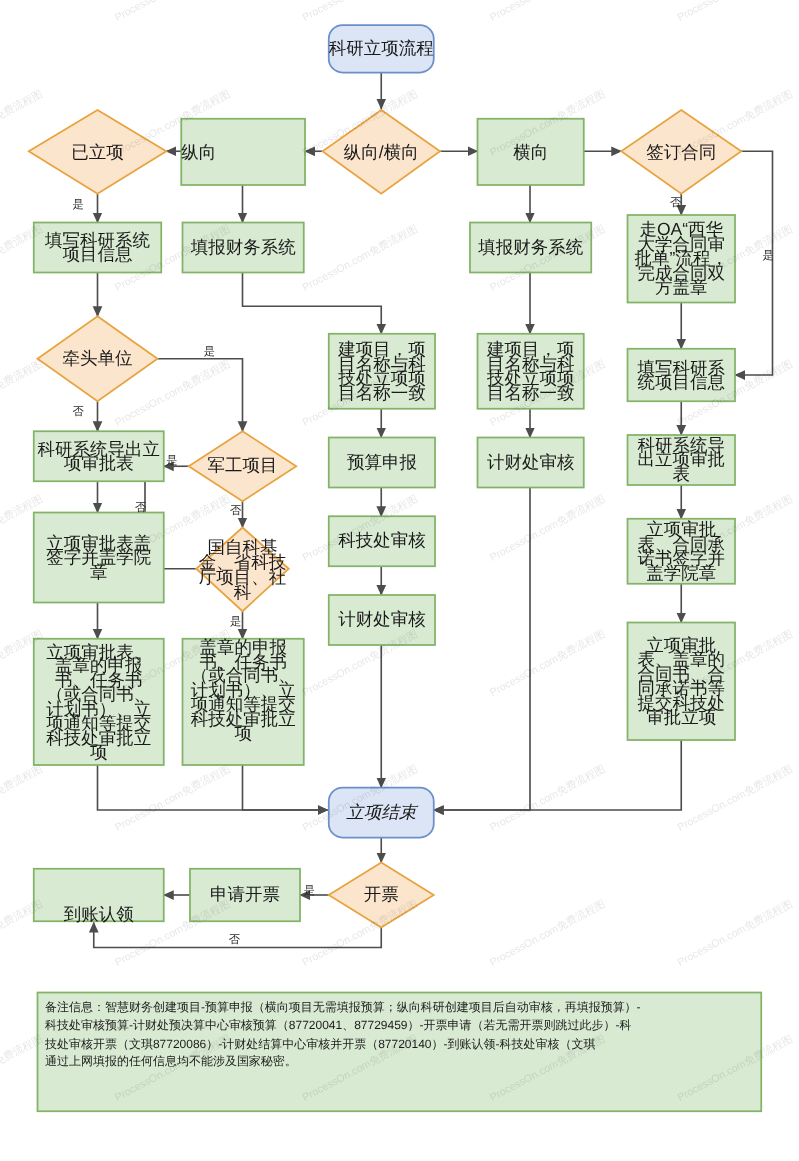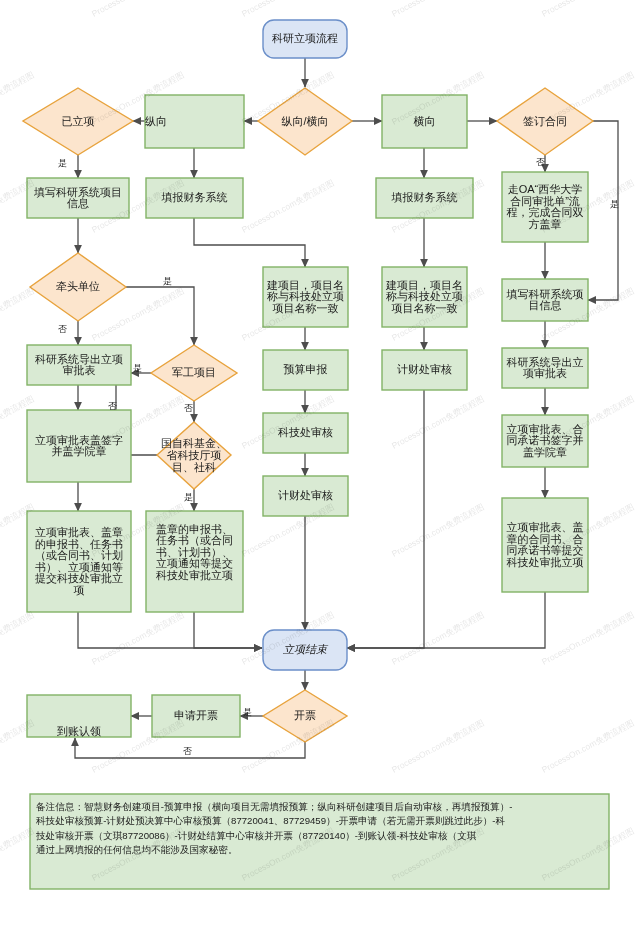--- a/index.html
+++ b/index.html
@@ -7,21 +7,21 @@
     width:639px;height:929px;overflow:hidden;position:relative;
     font-family:"Liberation Sans","DejaVu Sans",sans-serif;
   }
   #canvas{position:absolute;left:0;top:0;width:639px;height:929px;}
   .wm{
     position:absolute;font-size:8.5px;color:#000;opacity:.10;
     transform:rotate(-28deg);transform-origin:0 0;white-space:nowrap;
     pointer-events:none;font-family:"Liberation Sans",sans-serif;
   }
   .nodetext{
-    font-size:11px;line-height:11.5px;color:#1a1a1a;text-align:center;
+    font-size:14px;line-height:11.5px;color:#1a1a1a;text-align:center;
     font-family:"Liberation Sans","DejaVu Sans",sans-serif;
   }
   .edgelabel{font-size:9px;color:#2b2b2b;font-family:"Liberation Sans",sans-serif;}
   .note{
     font-size:9.6px;line-height:14.4px;color:#1b1b1b;text-align:left;
     font-family:"Liberation Sans","DejaVu Sans",sans-serif;
   }
   svg{display:block;}
 </style>
 </head>

